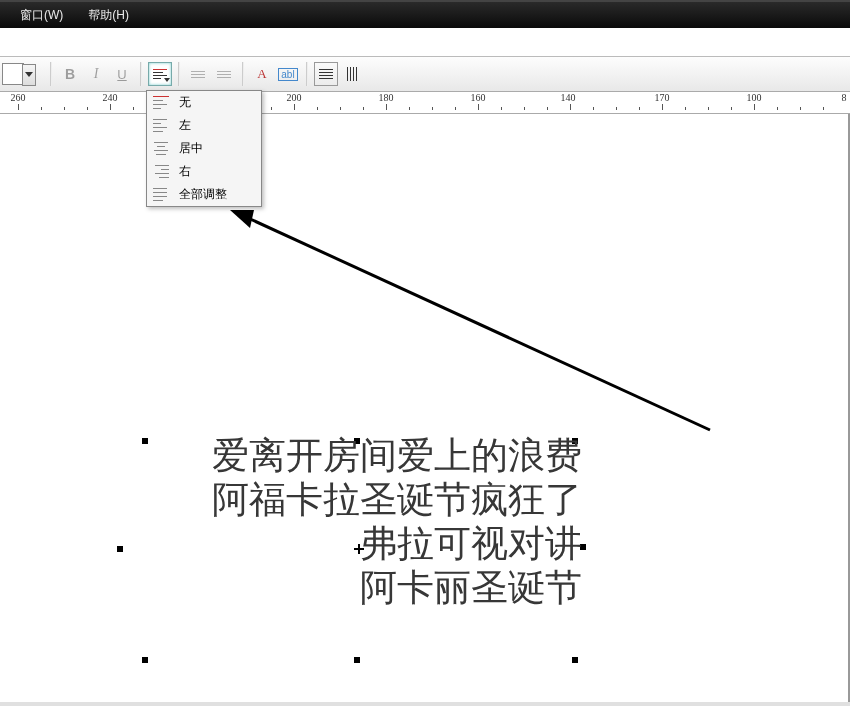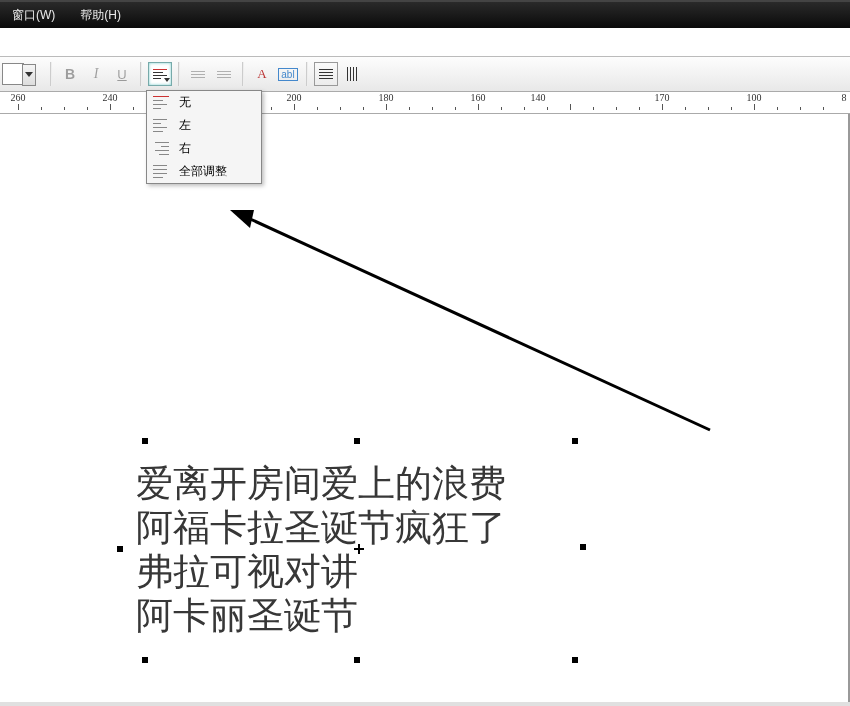--- a/index.html
+++ b/index.html
@@ -1,37 +1,37 @@
 <!DOCTYPE html>
 <html><head>
 <meta charset="utf-8">
 <style>
 * { box-sizing: border-box; margin: 0; padding: 0; }
 body { width: 850px; height: 706px; font-family: "Microsoft YaHei", SimSun, sans-serif; background: #fff; overflow: hidden; position: relative; }
-.menubar { height: 28px; background: linear-gradient(#2a2a2a,#0a0a0a); display: flex; align-items: center; padding-left: 12px; gap: 25px; color: #eaeaea; font-size: 12px; border-top: 2px solid #444; }
+.menubar { height: 28px; background: linear-gradient(#2a2a2a,#0a0a0a); display: flex; align-items: center; padding-left: 20px; gap: 25px; color: #eaeaea; font-size: 12px; border-top: 2px solid #444; }
 .menubar span { cursor: default; }
 .toolbar-wrap { height: 36px; background: linear-gradient(#fdfdfd,#e8e8e8); border-top: 1px solid #bbb; border-bottom: 1px solid #aaa; display: flex; align-items: center; padding-left: 2px; gap: 2px; margin-top: 28px; }
 .combo { width: 22px; height: 22px; background: #fff; border: 1px solid #888; position: relative; }
 .combo::after { content: ""; position: absolute; right: -13px; top: 0; width: 12px; height: 20px; border: 1px solid #888; background: linear-gradient(#f5f5f5,#ddd); }
 .combo .arr { position: absolute; right: -10px; top: 8px; border-left: 4px solid transparent; border-right: 4px solid transparent; border-top: 5px solid #333; z-index: 2; }
 .sep { width: 2px; height: 24px; background: linear-gradient(90deg,#bbb,#fff); margin: 0 4px; }
 .tbtn { width: 24px; height: 24px; display: flex; align-items: center; justify-content: center; position: relative; }
 .tbtn.dis svg, .tbtn.dis span { opacity: .35; }
 .tbtn.hl { background: #fff; border: 1px solid #7aa; box-shadow: 0 0 3px #7cc inset; }
 .tbtn .darr { position: absolute; right: 1px; bottom: 3px; border-left: 3px solid transparent; border-right: 3px solid transparent; border-top: 4px solid #333; }
 .ruler { height: 22px; background: #fff; border-bottom: 1px solid #aaa; position: relative; font-size: 10px; color: #333; overflow: hidden; }
 .ruler .tick { position: absolute; top: 12px; width: 1px; height: 6px; background: #555; }
 .ruler .tick.min { top: 15px; height: 3px; }
 .ruler .lbl { position: absolute; top: 0; transform: translateX(-50%); font-family: Liberation Serif, serif; }
 .dropdown { position: absolute; left: 146px; top: 90px; width: 116px; background: #f5f5f5; border: 1px solid #888; box-shadow: 2px 2px 4px rgba(0,0,0,.25); z-index: 10; }
 .dropdown .item { height: 23px; display: flex; align-items: center; font-size: 12px; gap: 10px; padding: 0 6px; }
 .dropdown .item .ico { width: 16px; height: 14px; display: flex; flex-direction: column; justify-content: space-between; }
 .dropdown .item .ico span { height: 1px; background: #888; }
 .canvas { position: absolute; left: 0; top: 114px; right: 0; bottom: 4px; background: #fff; border-right: 2px solid #999; }
-.textbox { position: absolute; left: 136px; top: 462px; width: 446px; font-family: Liberation Serif, serif; font-size: 37px; line-height: 44px; color: #373737; text-align: left; }
+.textbox { position: absolute; left: 136px; top: 434px; width: 446px; font-family: Liberation Serif, serif; font-size: 37px; line-height: 44px; color: #373737; text-align: right; }
 .handle { position: absolute; width: 6px; height: 6px; background: #000; }
 .cross { position: absolute; width: 10px; height: 10px; }
 .cross::before, .cross::after { content: ""; position: absolute; background: #000; }
 .cross::before { left: 4px; top: 0; width: 2px; height: 10px; }
 .cross::after { top: 4px; left: 0; height: 2px; width: 10px; }
 .arrow-line { position: absolute; z-index: 5; }
 .bottom-gap { position: absolute; left: 0; right: 0; bottom: 0; height: 4px; background: #e0e0e0; }
 
 .lines { display: flex; flex-direction: column; gap: 2px; width: 14px; }
 .lines span { height: 1px; background: #333; }
@@ -143,21 +143,21 @@
     <div class="lbl" style="left: 386px;">180</div>
     <div class="tick" style="left: 386px;"></div>
     <div class="tick min" style="left: 409px;"></div>
     <div class="tick min" style="left: 432px;"></div>
     <div class="tick min" style="left: 455px;"></div>
     <div class="lbl" style="left: 478px;">160</div>
     <div class="tick" style="left: 478px;"></div>
     <div class="tick min" style="left: 501px;"></div>
     <div class="tick min" style="left: 524px;"></div>
     <div class="tick min" style="left: 547px;"></div>
-    <div class="lbl" style="left: 538px;">140</div>
+    <div class="lbl" style="left: 568px;">140</div>
     <div class="tick" style="left: 570px;"></div>
     <div class="tick min" style="left: 593px;"></div>
     <div class="tick min" style="left: 616px;"></div>
     <div class="tick min" style="left: 639px;"></div>
     <div class="lbl" style="left: 662px;">170</div>
     <div class="tick" style="left: 662px;"></div>
     <div class="tick min" style="left: 685px;"></div>
     <div class="tick min" style="left: 708px;"></div>
     <div class="tick min" style="left: 731px;"></div>
     <div class="lbl" style="left: 754px;">100</div>
@@ -181,20 +181,29 @@
   <div class="item">
     <div class="ico">
         <span style="width:14px"></span>
         <span style="width:8px"></span>
         <span style="width:14px"></span>
         <span style="width:10px"></span>
       </div>
     <span>左</span>
   </div>
   <div class="item">
+    <div class="ico" style="align-items:center">
+        <span style="width:14px"></span>
+        <span style="width:8px"></span>
+        <span style="width:14px"></span>
+        <span style="width:10px"></span>
+      </div>
+    <span>居中</span>
+  </div>
+  <div class="item">
     <div class="ico" style="align-items:flex-end">
         <span style="width:14px"></span>
         <span style="width:8px"></span>
         <span style="width:14px"></span>
         <span style="width:10px"></span>
       </div>
     <span>右</span>
   </div>
   <div class="item">
     <div class="ico">

